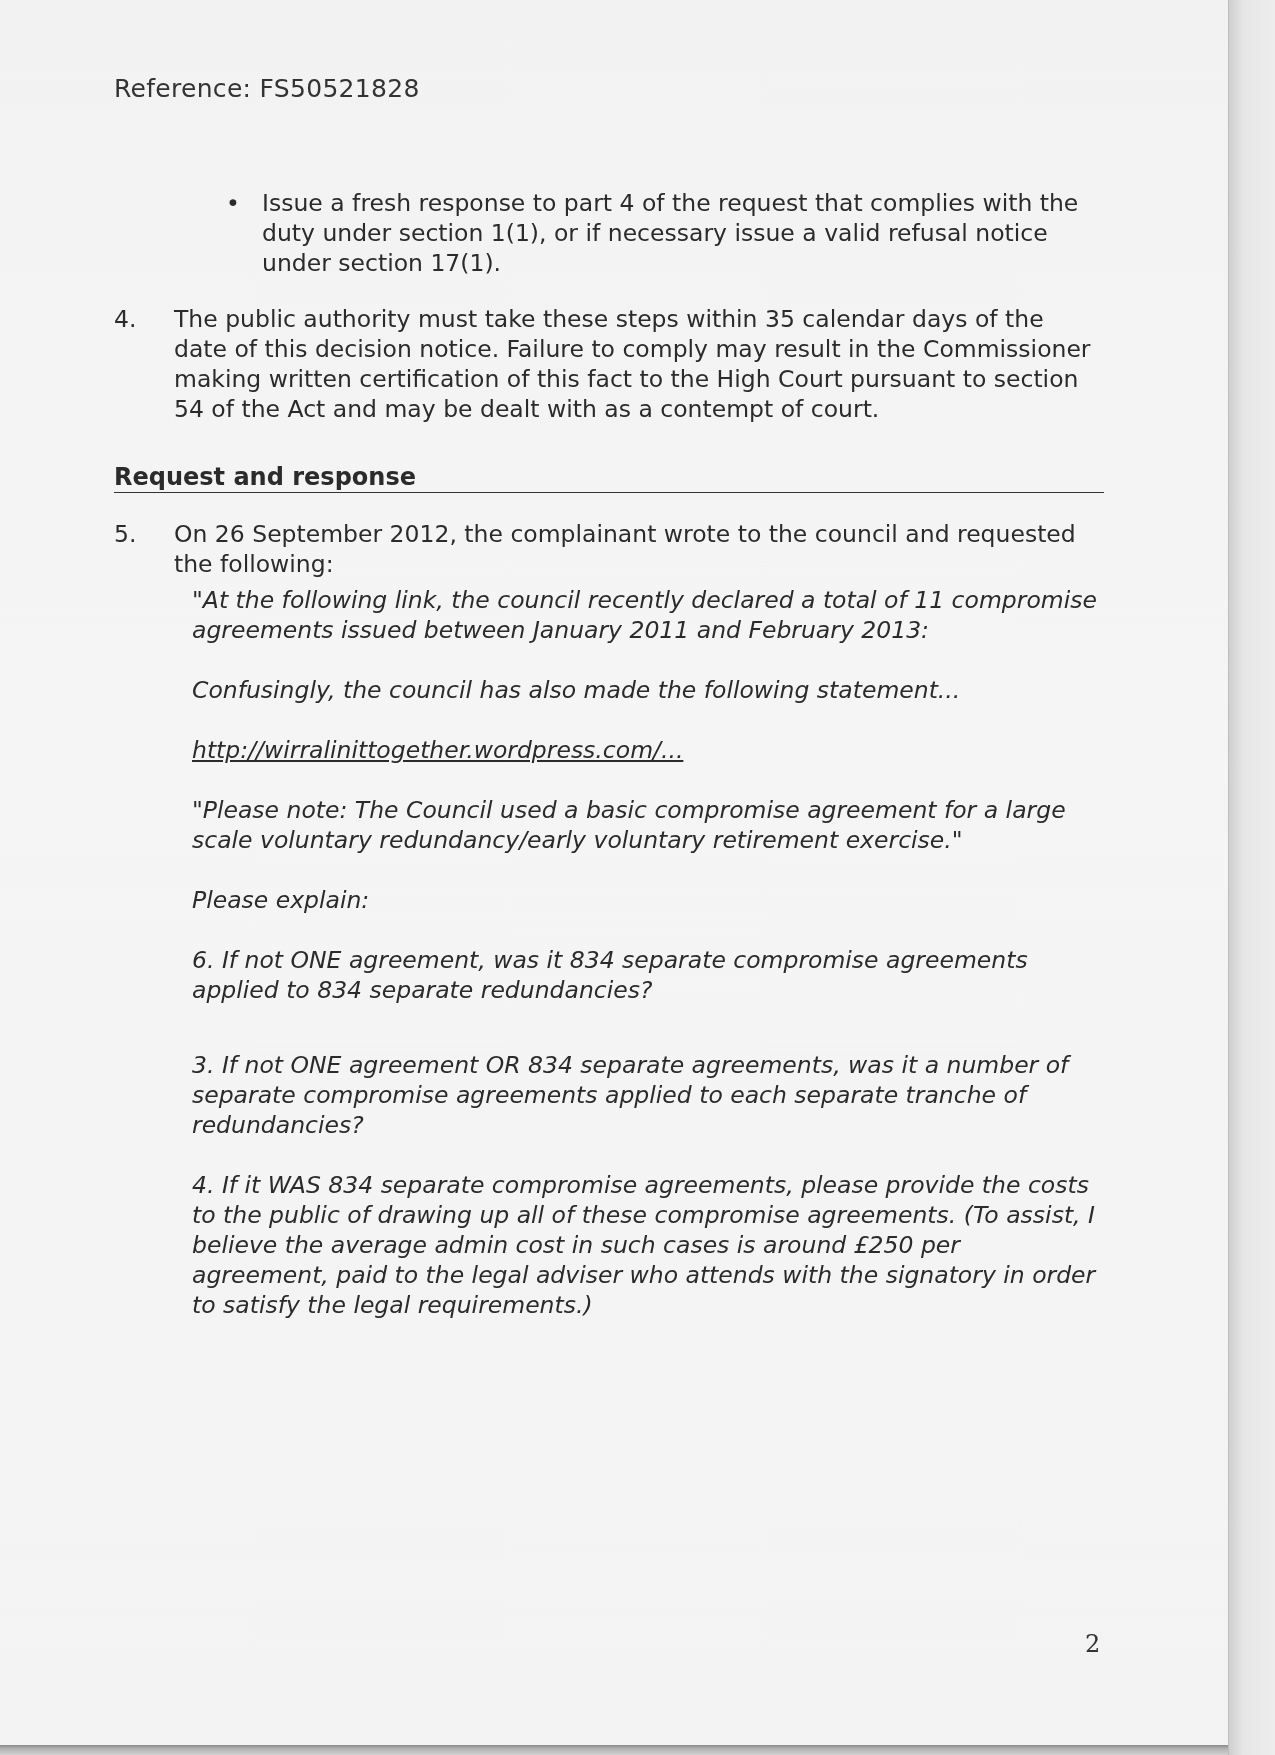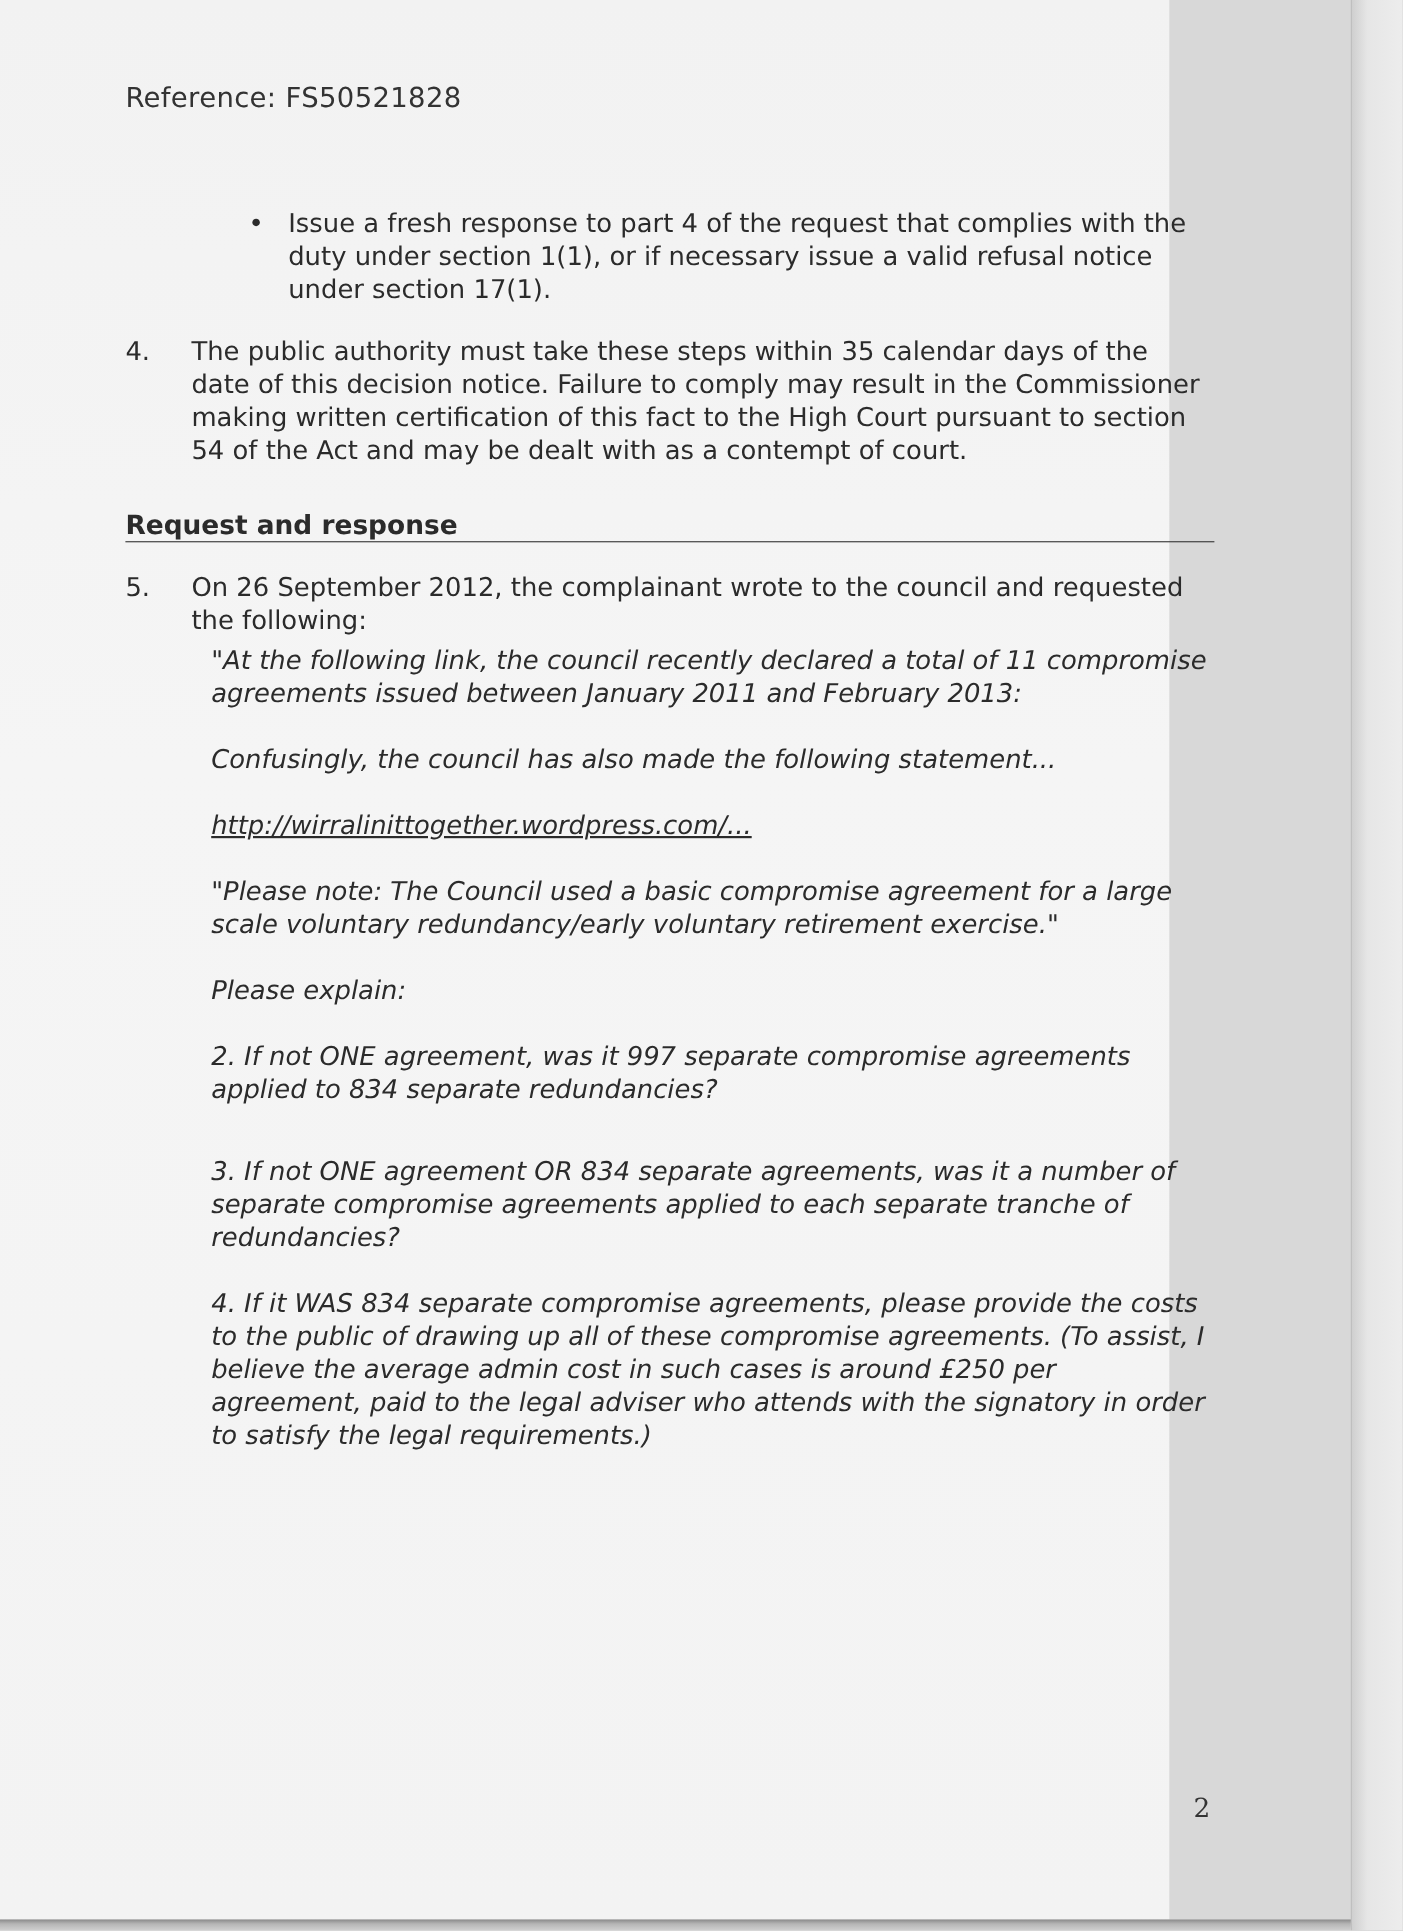--- a/index.html
+++ b/index.html
@@ -3,21 +3,21 @@
   <meta charset="utf-8">
   <style>
     html, body { margin: 0; padding: 0; }
     body {
       width: 1275px; height: 1755px; position: relative; overflow: hidden;
       background: #d8d8d8;
       font-family: "DejaVu Sans", sans-serif;
       color: #2a2a2a;
     }
     .page {
-      position: absolute; left: 0; top: 0; width: 1063px; height: 1745px;
+      position: absolute; left: 0; top: 0; width: 1228px; height: 1745px;
       background: linear-gradient(180deg, #f2f2f2 0%, #f5f5f5 40%, #f3f3f3 100%);
     }
     .page-edge-right {
       position: absolute; left: 1228px; top: 0; width: 47px; height: 1755px;
       background: linear-gradient(90deg, #cfcfcf 0%, #e6e6e6 30%, #ededed 100%);
       border-left: 1px solid #bdbdbd;
     }
     .page-edge-bottom {
       position: absolute; left: 0; top: 1745px; width: 1228px; height: 10px;
       background: linear-gradient(180deg, #8a8a8a 0%, #b5b5b5 40%, #d0d0d0 100%);
@@ -88,21 +88,21 @@
       <span class="num">5.</span>
       <span class="txt">On 26 September 2012, the complainant wrote to the council and requested the following:</span>
     </div>
 
     <div class="quote" style="margin-top:6px;">
       <p>"At the following link, the council recently declared a total of 11 compromise agreements issued between January 2011 and February 2013:</p>
       <p class="q-gap">Confusingly, the council has also made the following statement...</p>
       <p class="q-gap"><a class="link">http://wirralinittogether.wordpress.com/...</a></p>
       <p class="q-gap">"Please note: The Council used a basic compromise agreement for a large scale voluntary redundancy/early voluntary retirement exercise."</p>
       <p class="q-gap">Please explain:</p>
-      <p class="q-gap">2. If not ONE agreement, was it 997 separate compromise agreements applied to 834 separate redundancies?</p>
+      <p class="q-gap">6. If not ONE agreement, was it 834 separate compromise agreements applied to 834 separate redundancies?</p>
       <p class="q-gap-lg">3. If not ONE agreement OR 834 separate agreements, was it a number of separate compromise agreements applied to each separate tranche of redundancies?</p>
       <p class="q-gap">4. If it WAS 834 separate compromise agreements, please provide the costs to the public of drawing up all of these compromise agreements. (To assist, I believe the average admin cost in such cases is around £250 per agreement, paid to the legal adviser who attends with the signatory in order to satisfy the legal requirements.)</p>
     </div>
 
   </div>
 
   <div class="page-number">2</div>
 </div>
 
 <div class="page-edge-right"></div>

